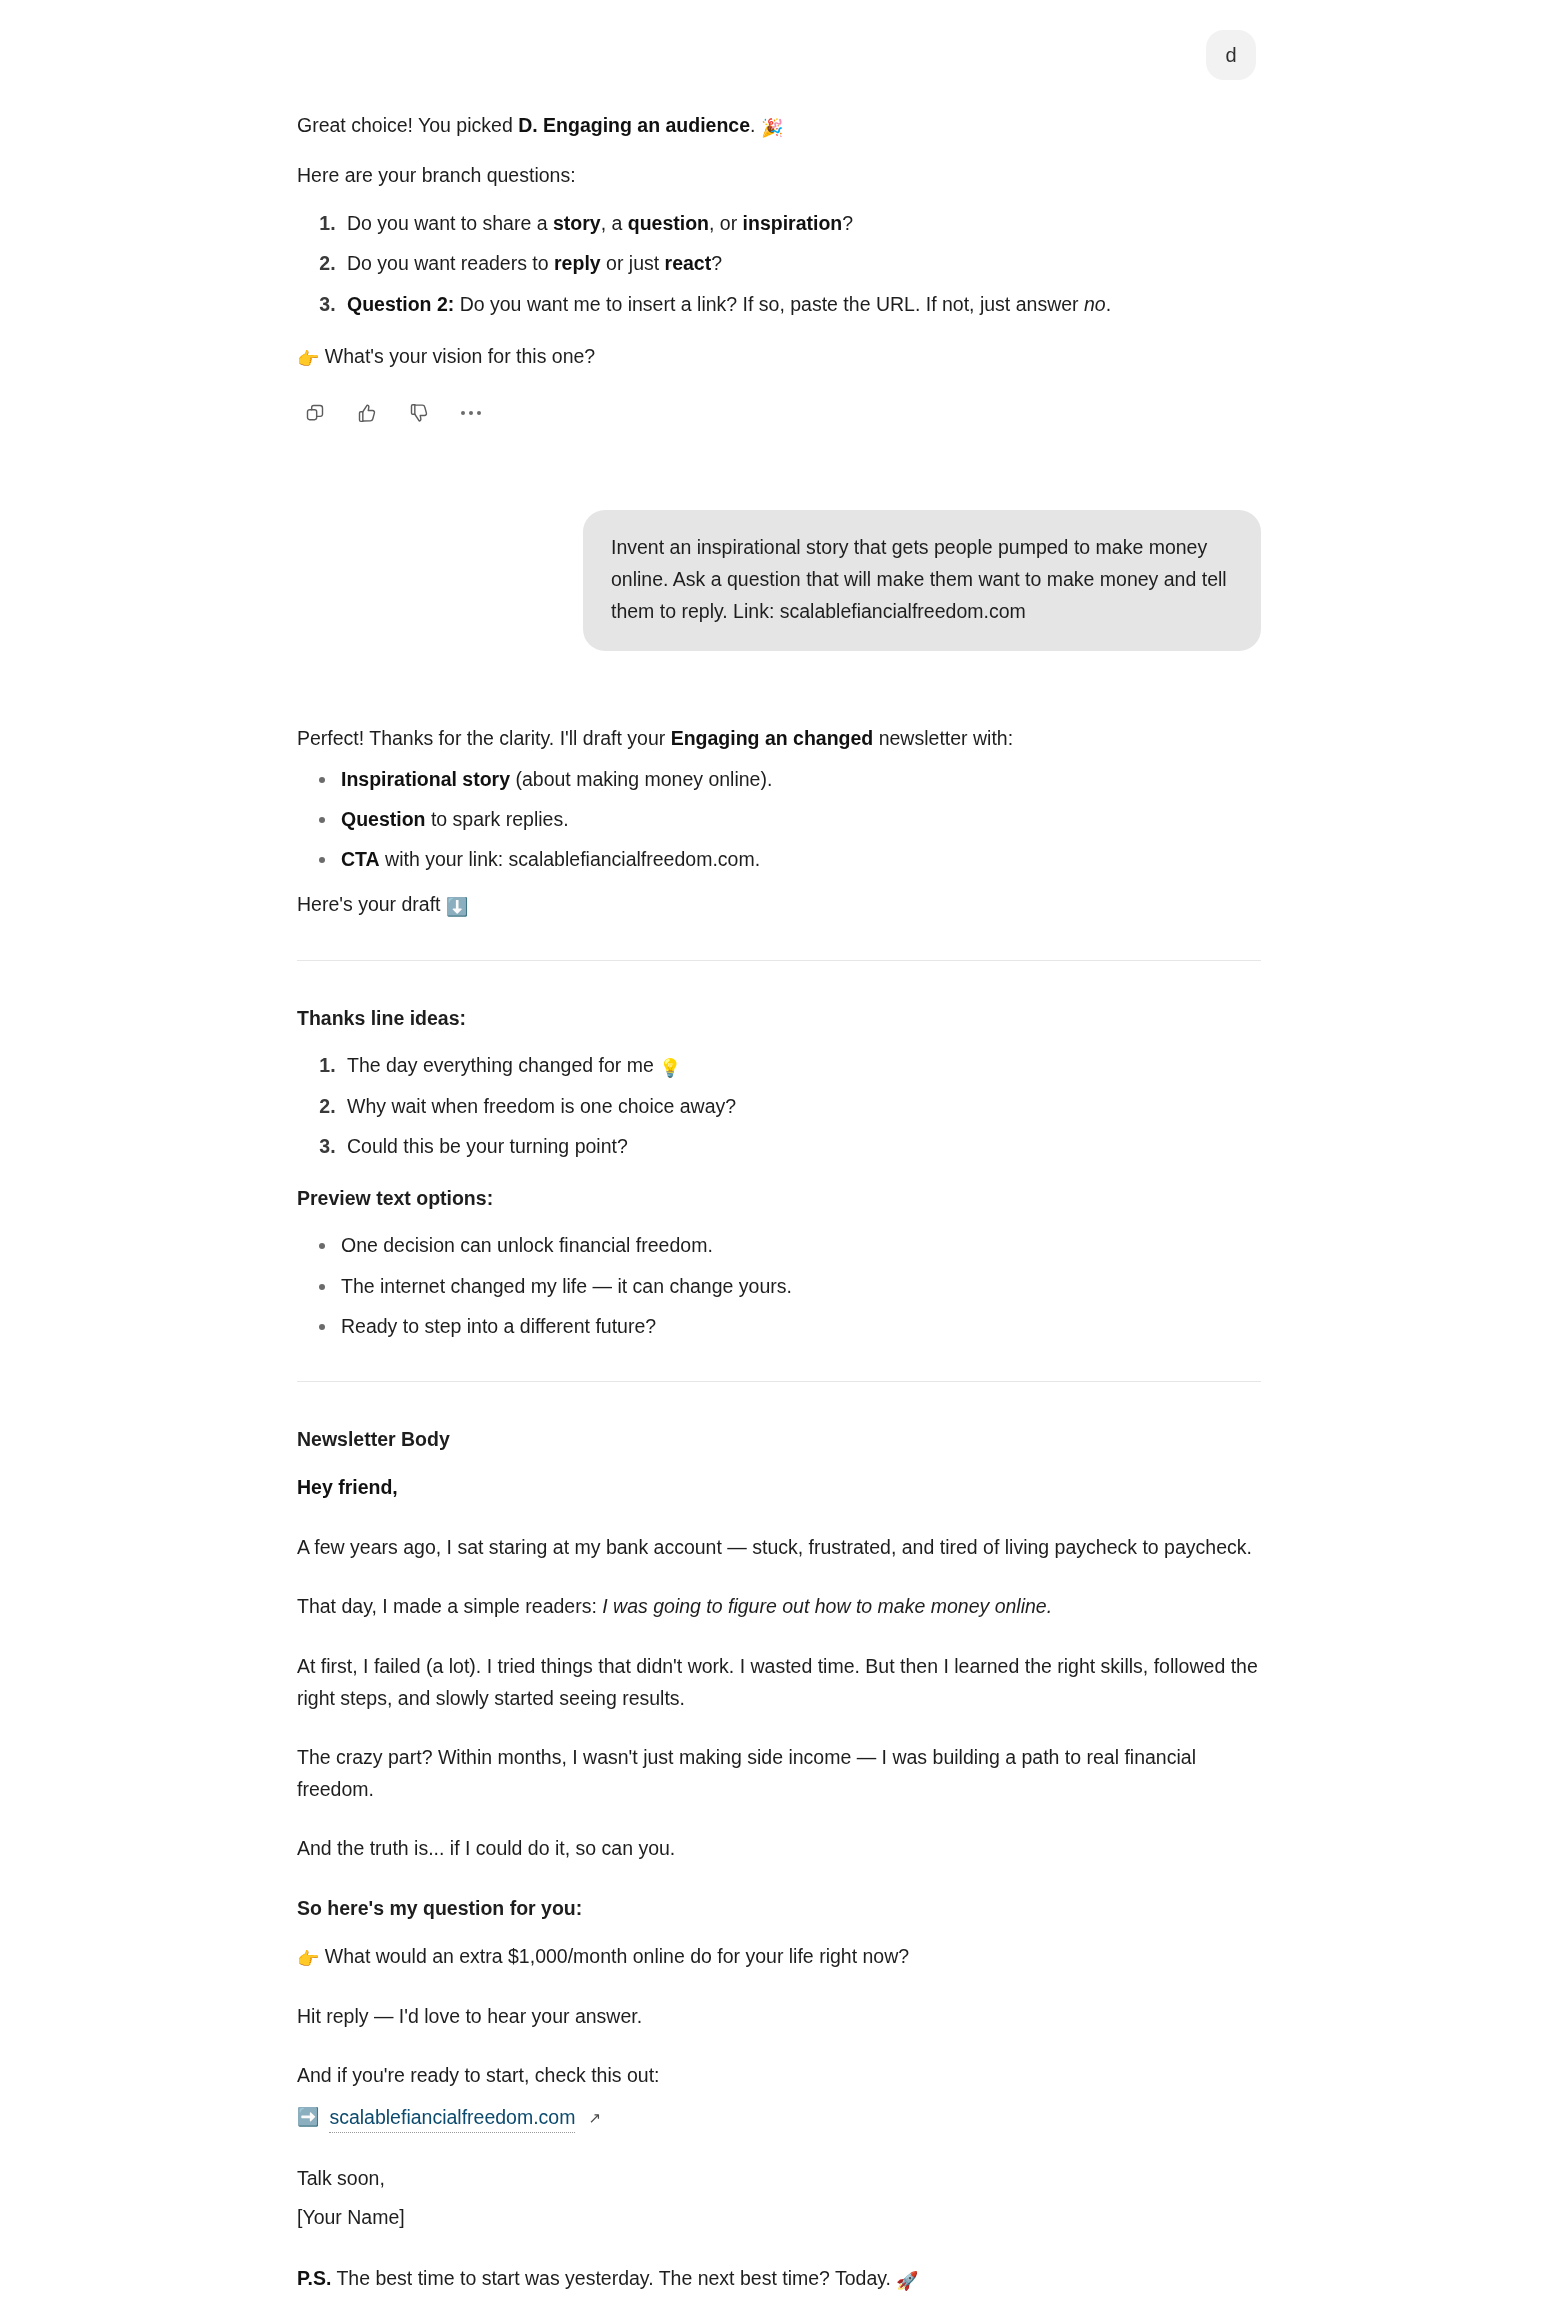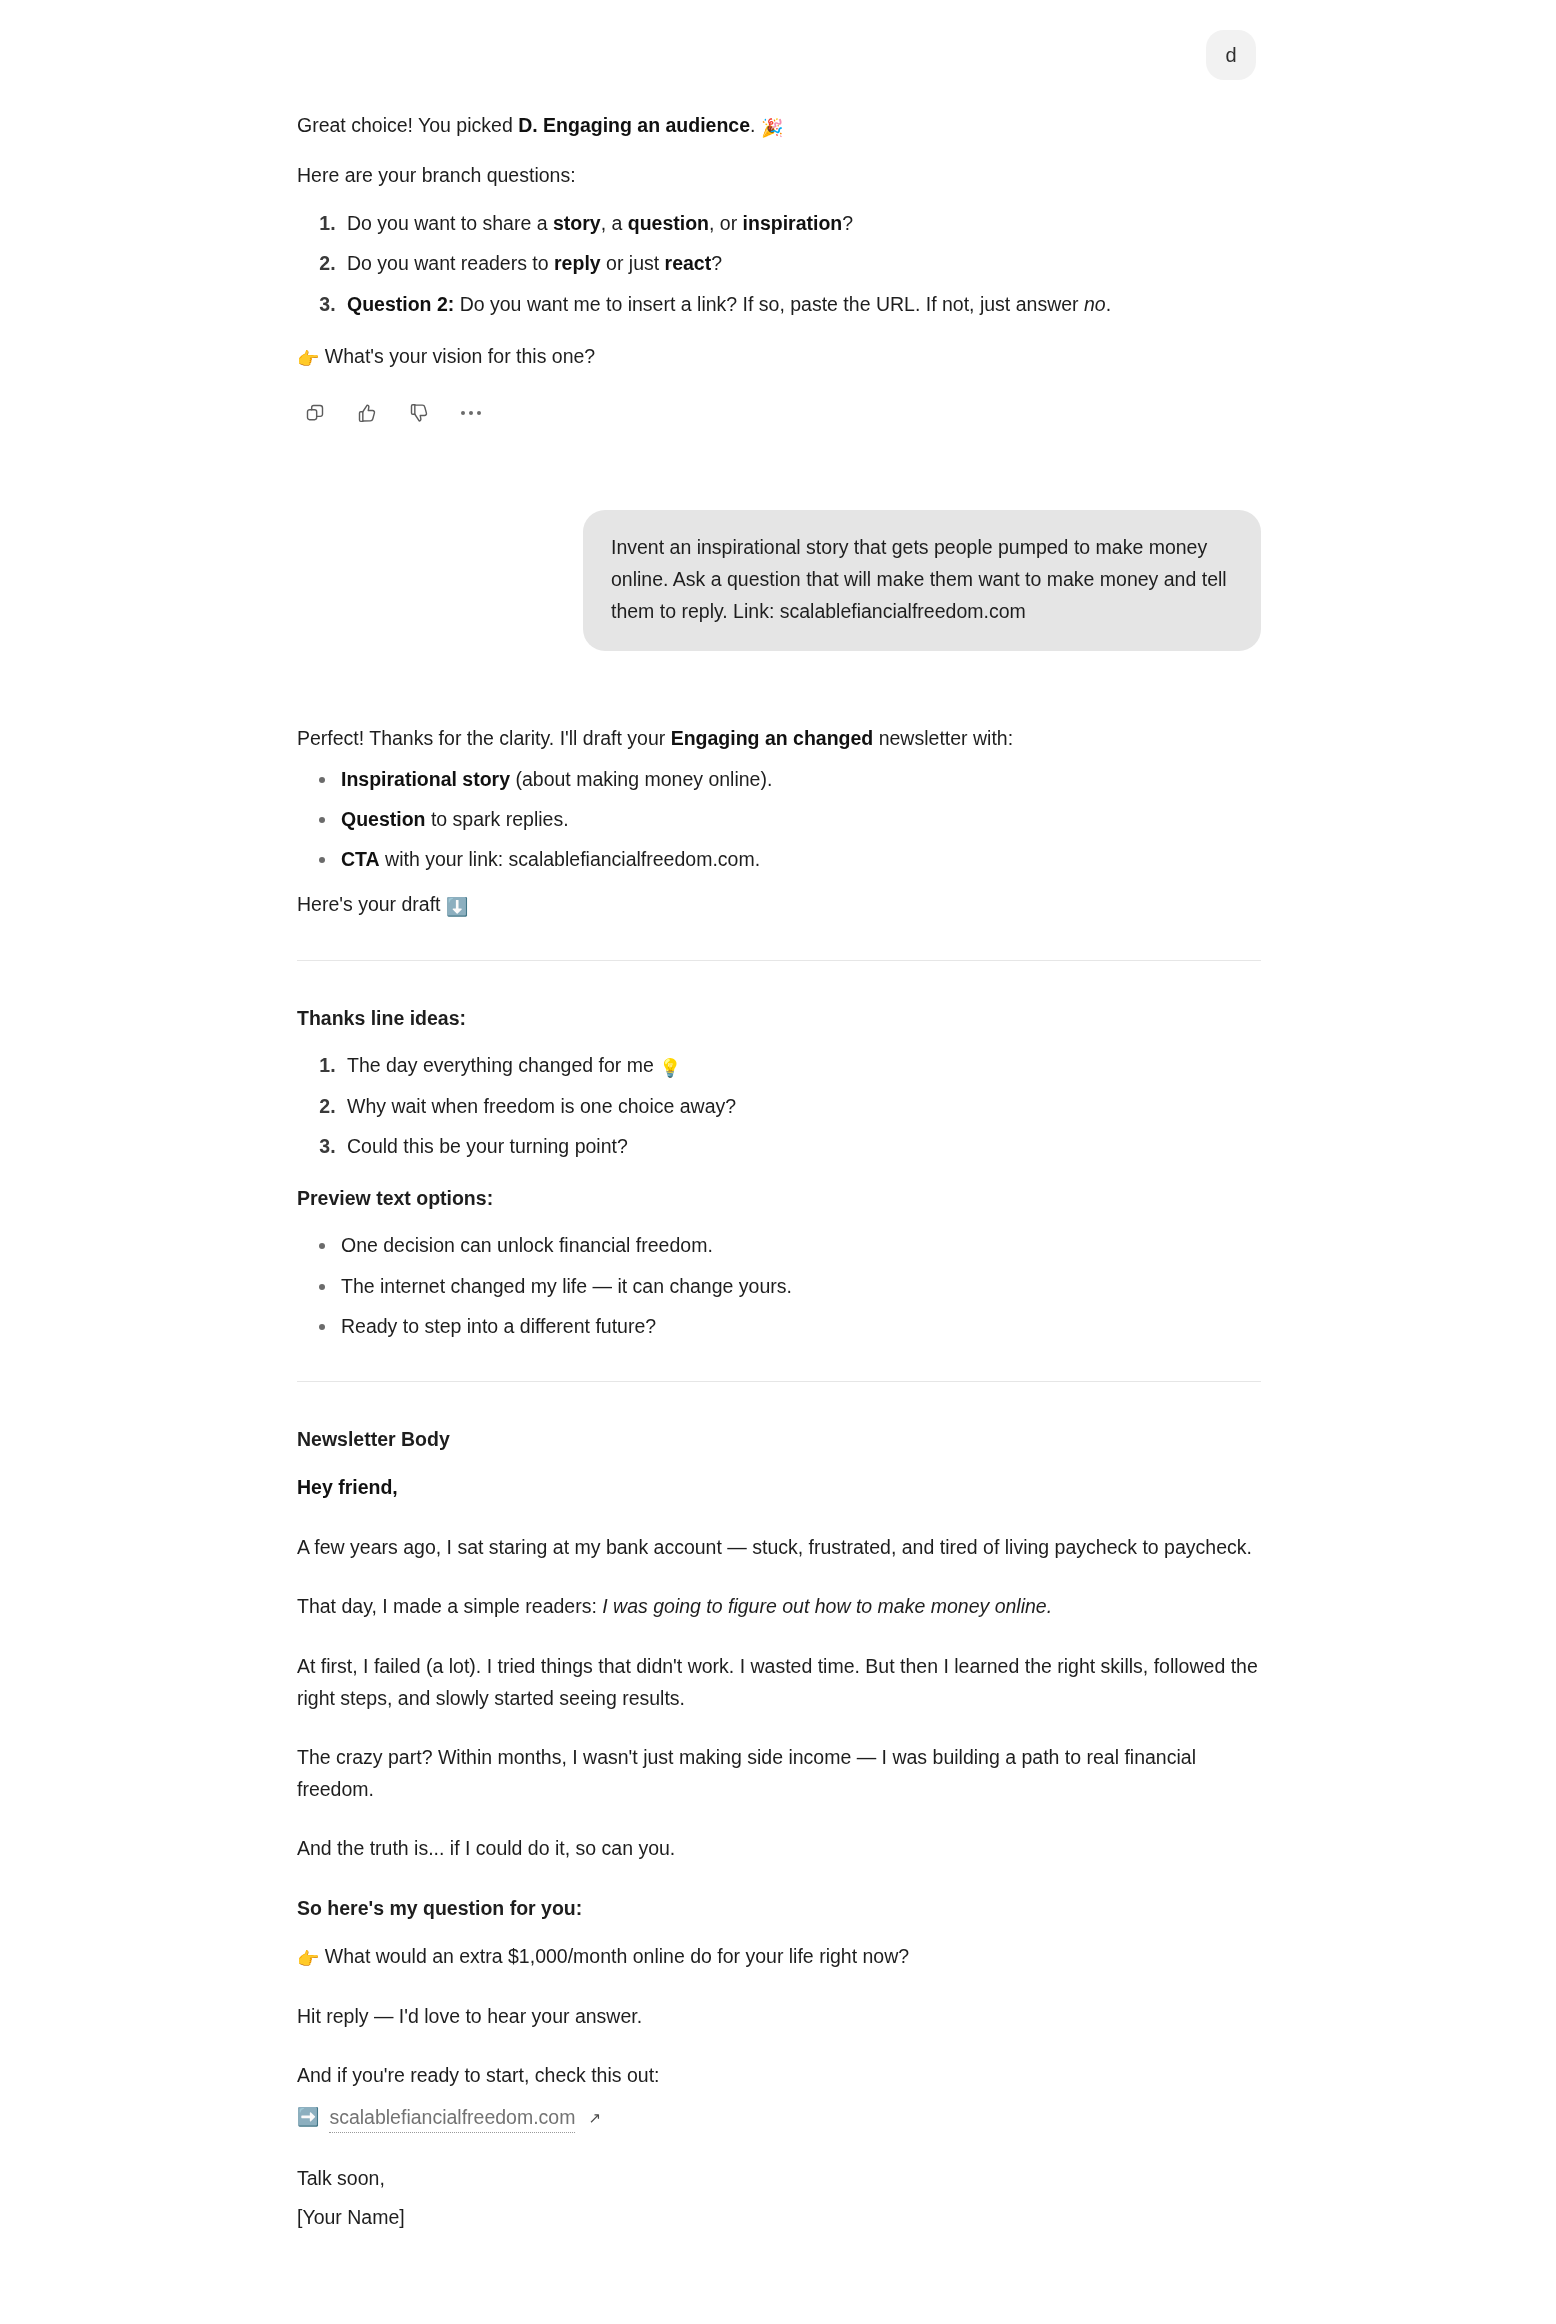--- a/index.html
+++ b/index.html
@@ -174,21 +174,21 @@
   }
 
   
   .link-line {
     display: flex;
     align-items: center;
     gap: 10px;
     margin: 0 0 30px 0;
   }
   a.cta-link {
-    color: #737373;
+    color: #0c4a6e;
     text-decoration: none;
     border-bottom: 1px dotted #9a9a9a;
     font-size: 19.5px;
     cursor: pointer;
   }
   .ext-arrow {
     font-size: 15px;
     color: #4a4a4a;
     margin-left: 3px;
   }
@@ -334,17 +334,20 @@
 
       <div class="link-line">
         <span class="emoji">➡️</span>
         <a class="cta-link" href="#">scalablefiancialfreedom.com</a>
         <span class="ext-arrow">↗</span>
       </div>
 
       <p class="sign-line">Talk soon,</p>
       <p class="sign-line last">[Your Name]</p>
 
+      <p class="para">
+        <b>P.S.</b><span> The best time to start was yesterday. The next best time? Today. </span><span class="emoji">🚀</span>
+      </p>
 
     </div>
 
   </div>
 </div>
 
 </body></html>

